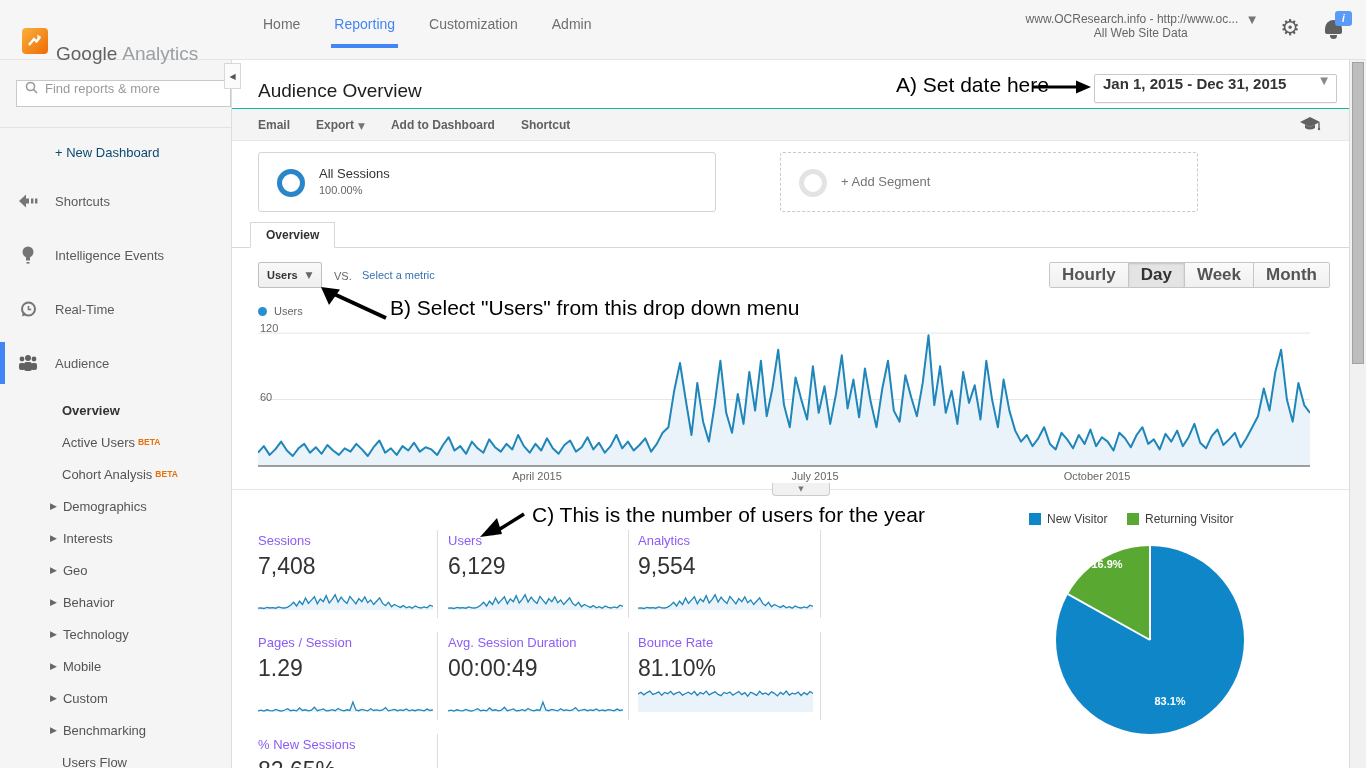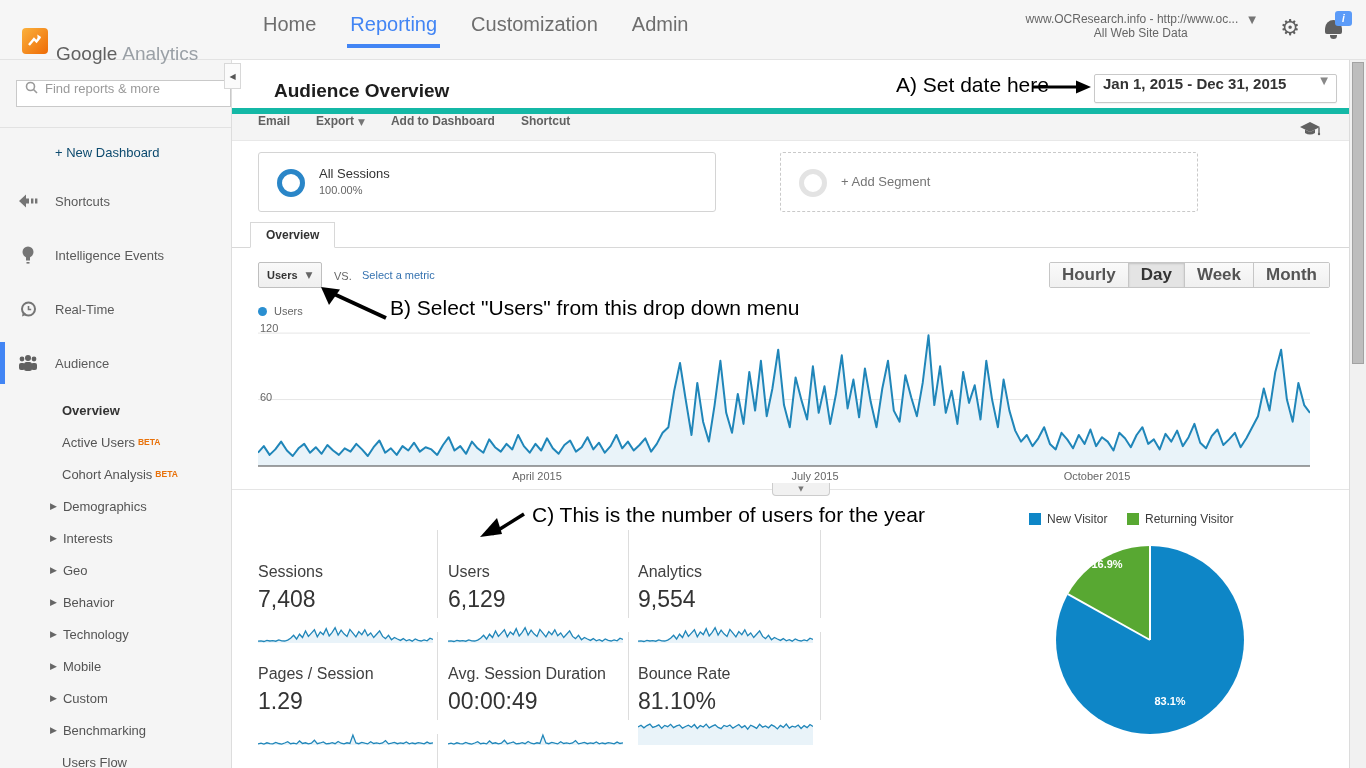--- a/index.html
+++ b/index.html
@@ -9,21 +9,21 @@
   
   .topbar { position:absolute; left:0; top:0; width:1366px; height:60px;
     background:#f6f6f6; border-bottom:1px solid #e3e3e3; z-index:30; }
   .brand { position:absolute; left:22px; top:16px; display:flex; align-items:center; gap:8px; }
   .logo-sq { width:26px; height:26px; border-radius:4px; background:#f4812c;
     background:linear-gradient(135deg,#fbb13c,#ee6b06); display:flex; align-items:center; justify-content:center; }
   .brand-txt { font-size:19px; color:#616161;margin-top:27px; }
   .brand-txt .b2 { color:#9aa0a6; margin-left:5px; }
   .nav { position:absolute; left:246px; top:0; height:60px; display:flex; }
   .nav-item { padding:0 17px; height:48px; display:flex; align-items:center;
-    font-size:20px; color:#6e6e6e; cursor:pointer; position:relative; }
+    font-size:14px; color:#6e6e6e; cursor:pointer; position:relative; }
   .nav-item.active { color:#4285f4; }
   .nav-item.active::after { content:""; position:absolute; left:14px; right:14px; bottom:0;
     height:4px; background:#4285f4; }
   .account { position:absolute; right:110px; top:12px; text-align:center; color:#666; font-size:12px; }
   .account .l1 { white-space:nowrap; }
   .account .caret { color:#757575; font-family:"DejaVu Sans",sans-serif; font-size:10px; margin-left:10px; }
   .gear { position:absolute; right:66px; top:15px; font-family:"DejaVu Sans",sans-serif;
     font-size:22px; color:#5f5f5f; cursor:pointer; }
   .bellwrap { position:absolute; right:24px; top:20px; cursor:pointer; }
   .bell { width:17px; height:14px; background:#5f5f5f; border-radius:9px 9px 2px 2px; }
@@ -56,30 +56,30 @@
     margin:0 6px 0 -12px; }
   .beta { font-size:8.5px; color:#e8710a; font-weight:bold; vertical-align:super; margin-left:3px; }
   .collapse-tab { position:absolute; left:224px; top:63px; width:17px; height:26px;
     background:#fbfbfb; border:1px solid #d8d8d8; z-index:40; display:flex;
     align-items:center; justify-content:center; font-family:"DejaVu Sans",sans-serif;
     font-size:8px; color:#555; cursor:pointer; }
 
   
   .content { position:absolute; left:232px; top:60px; width:1117px; height:708px;
     background:#fff; overflow:hidden; }
-  .page-title { position:absolute; left:42px; top:20px; font-size:19px; font-weight:bold; color:#1d1d1d; }
+  .page-title { position:absolute; left:26px; top:20px; font-size:19px; font-weight:normal; color:#1d1d1d; }
   .datebox { position:absolute; left:862px; top:14px; width:243px; height:29px; background:#fff;
     border:1px solid #c9c9c9; border-radius:2px; display:flex; 
     padding:0 8px; cursor:pointer; box-shadow:0 1px 1px rgba(0,0,0,.05); }
   .datebox .dtext { font-size:15px; font-weight:bold; color:#333; white-space:nowrap; }
   .datebox .dcaret { margin-left:auto; font-family:"DejaVu Sans",sans-serif; font-size:10px; color:#888; }
 
   .toolbar { position:absolute; left:0; top:48px; width:1117px; height:33px; background:#f4f4f4;
-    border-top:6px solid #14b8a6; border-bottom:1px solid #e8e8e8;
-    display:flex; align-items:flex-start; }
+    border-top:1px solid #14b8a6; border-bottom:1px solid #e8e8e8;
+    display:flex; align-items:center; }
   .tb-item { font-size:12px; font-weight:bold; color:#616161; margin-left:26px; cursor:pointer; }
   .tb-item:first-child { margin-left:26px; }
   .tb-caret { font-family:"DejaVu Sans",sans-serif; font-size:9px; color:#757575; margin-left:4px; }
   .gradcap { position:absolute; right:28px; top:7px; cursor:pointer; }
 
   .seg-card { position:absolute; top:92px; height:60px; background:#fff; border-radius:3px; cursor:pointer; }
   .seg-1 { left:26px; width:458px; border:1px solid #d4d4d4; }
   .seg-2 { left:548px; width:418px; border:1px dashed #c9c9c9; }
   .ring { position:absolute; left:18px; top:16px; width:28px; height:28px; border-radius:50%; }
   .ring-blue { border:5px solid #2a86c8; }
@@ -117,21 +117,21 @@
   .ytick.t60 { left:28px; top:331px; }
   .xlabels { position:absolute; left:26px; top:410px; width:1052px; height:14px; }
   .xlab { position:absolute; transform:translateX(-50%); font-size:11px; color:#666; white-space:nowrap; }
   .chart-collapse { position:absolute; left:540px; top:423px; width:58px; height:13px;
     background:#f1f1f1; border:1px solid #ccc; border-top:0; border-radius:0 0 4px 4px;
     display:flex; align-items:center; justify-content:center; font-family:"DejaVu Sans",sans-serif;
     font-size:7px; color:#777; cursor:pointer; z-index:5; }
   .big-divider { position:absolute; left:0; top:429px; width:1117px; height:1px; background:#e5e5e5; }
 
   .mcell { position:absolute; width:178px; }
-  .mlabel { font-size:16px; color:#404040;margin-top:30px; }
+  .mlabel { font-size:13px; color:#8b5cf6; }
   .mvalue { font-size:23px; color:#333; margin-top:5px; }
   .mspark { margin-top:6px; }
   .vdiv { position:absolute; width:1px; background:#ddd; }
 
   .pie-legend { position:absolute; top:452px; display:flex; align-items:center; }
   .pl-sq { width:12px; height:12px; }
   .pl-txt { margin-left:6px; font-size:12px; color:#3c3c3c; }
   .pie { position:absolute; left:824px; top:486px; width:188px; height:188px; border-radius:50%; }
   .pie-sep { position:absolute; left:93px; top:0; width:2px; height:94px; background:#fff;
     transform-origin:50% 100%; }

